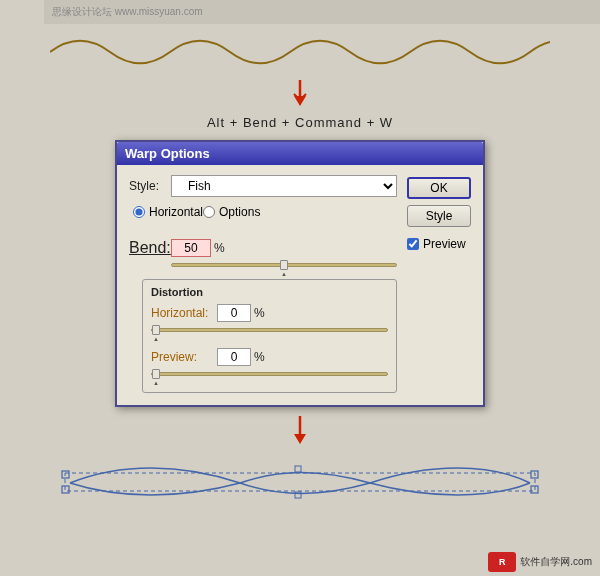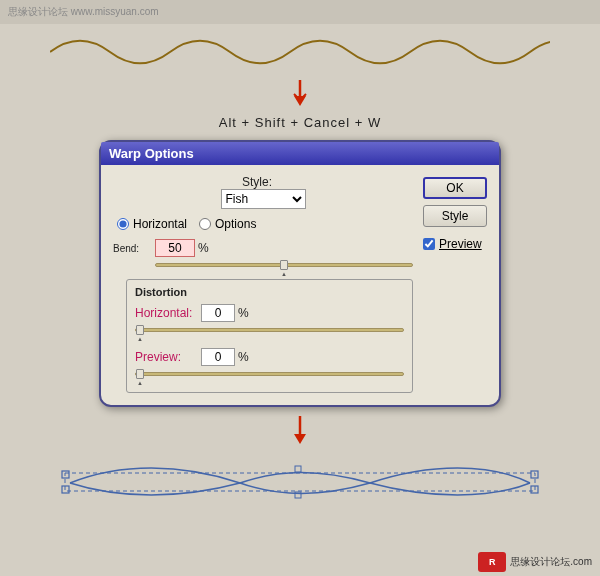--- a/index.html
+++ b/index.html
@@ -15,20 +15,21 @@
 
     
     .watermark-bar {
       background: #c8c3b8;
       height: 22px;
       display: flex;
       align-items: center;
       padding: 12px 8px;
       font-size: 10px;
       color: #888;
+      margin-left: 44px;
     }
 
     
     .wavy-top {
       display: flex;
       justify-content: center;
       align-items: center;
       height: 55px;
       position: relative;
     }
@@ -54,23 +55,23 @@
     .dialog-wrapper {
       display: flex;
       justify-content: center;
       align-items: flex-start;
       padding: 0 40px;
     }
 
     
     .warp-dialog {
       border: 2px solid #4a4a8a;
-      border-radius: 12px;
+      border-radius: 0;
       background: #e8e4d8;
-      width: 402px;
+      width: 370px;
       box-shadow: 2px 2px 8px rgba(0,0,0,0.4);
     }
 
     .dialog-titlebar {
       background: linear-gradient(to bottom, #6666cc, #3333aa);
       color: white;
       font-size: 13px;
       font-weight: bold;
       padding: 4px 8px;
       border-radius: 2px 2px 0 0;
@@ -91,42 +92,40 @@
       flex-direction: column;
       gap: 6px;
       padding-top: 2px;
     }
 
     
     .style-row {
       display: flex;
       align-items: center;
       margin-bottom: 8px;
-      flex-direction: column;
     }
     .style-label {
       width: 42px;
       font-size: 12px;
       color: #222;
     }
     .style-select {
       flex: 1;
       height: 22px;
       font-size: 12px;
       border: 1px solid #999;
       background: white;
-      padding: 1px 0;
+      padding: 1px 12px;
     }
 
     
     .radio-row {
       display: flex;
       align-items: center;
-      gap: 12px;
-      margin-bottom: 8px;
+      margin-bottom: 20px;
       padding-left: 4px;
     }
     .radio-option {
       display: flex;
       align-items: center;
       gap: 4px;
       font-size: 12px;
     }
     input[type="radio"] {
       accent-color: #3366cc;
@@ -135,22 +134,23 @@
     }
 
     
     .bend-row {
       display: flex;
       align-items: center;
       margin-bottom: 4px;
     }
     .bend-label {
       width: 42px;
-      font-size: 10px;
+      font-size: 16px;
       color: #222;
+      text-decoration: underline;
     }
     .bend-input {
       width: 40px;
       height: 18px;
       font-size: 12px;
       border: 1px solid #cc6666;
       background: #ffdddd;
       text-align: center;
       padding: 8px 2px;
     }
@@ -210,21 +210,21 @@
     }
 
     .dist-row {
       display: flex;
       align-items: center;
       margin-bottom: 4px;
     }
     .dist-label {
       width: 66px;
       font-size: 12px;
-      color: #be185d;
+      color: #a16207;
     }
     .dist-input {
       width: 34px;
       height: 18px;
       font-size: 12px;
       border: 1px solid #999;
       background: white;
       text-align: center;
       padding: 0 2px;
     }
@@ -243,21 +243,20 @@
       border: 2px solid #3333aa;
     }
 
     
     .preview-row {
       display: flex;
       align-items: center;
       gap: 4px;
       font-size: 12px;
       margin-top: 4px;
-      text-decoration: underline;
     }
     input[type="checkbox"] {
       accent-color: #3366cc;
       width: 12px;
       height: 12px;
     }
 
     
     .result-area {
       display: flex;
@@ -308,21 +307,21 @@
 
 <div class="arrow-down">
   <svg width="20" height="28" viewBox="0 0 20 28">
     <polygon points="10,0 10,20 4,14 10,20 16,14 10,20" fill="none" stroke="#cc2200" stroke-width="2"></polygon>
     <line x1="10" y1="0" x2="10" y2="20" stroke="#cc2200" stroke-width="2.5"></line>
     <polygon points="4,16 10,26 16,16" fill="#cc2200"></polygon>
   </svg>
 </div>
 
 <div class="shortcut-text">
-  <span>Alt  +  Shift  +  Cancel  +  W</span>
+  <span>Alt  +  Bend  +  Command  +  W</span>
 </div>
 
 <div class="dialog-wrapper">
   <div class="warp-dialog">
 
     <div class="dialog-titlebar">
       <span>Warp Options</span>
     </div>
 
     <div class="dialog-body">
@@ -436,14 +435,14 @@
 
     <rect x="235" y="5" width="6" height="6" fill="none" stroke="#4466aa" stroke-width="1"></rect>
     <rect x="235" y="31" width="6" height="6" fill="none" stroke="#4466aa" stroke-width="1"></rect>
   </svg>
 </div>
 
 <div class="bottom-watermark">
   <div class="watermark-icon">
     <span>R</span>
   </div>
-  <span class="watermark-text">思缘设计论坛.com</span>
+  <span class="watermark-text">软件自学网.com</span>
 </div>
 
 </body></html>

